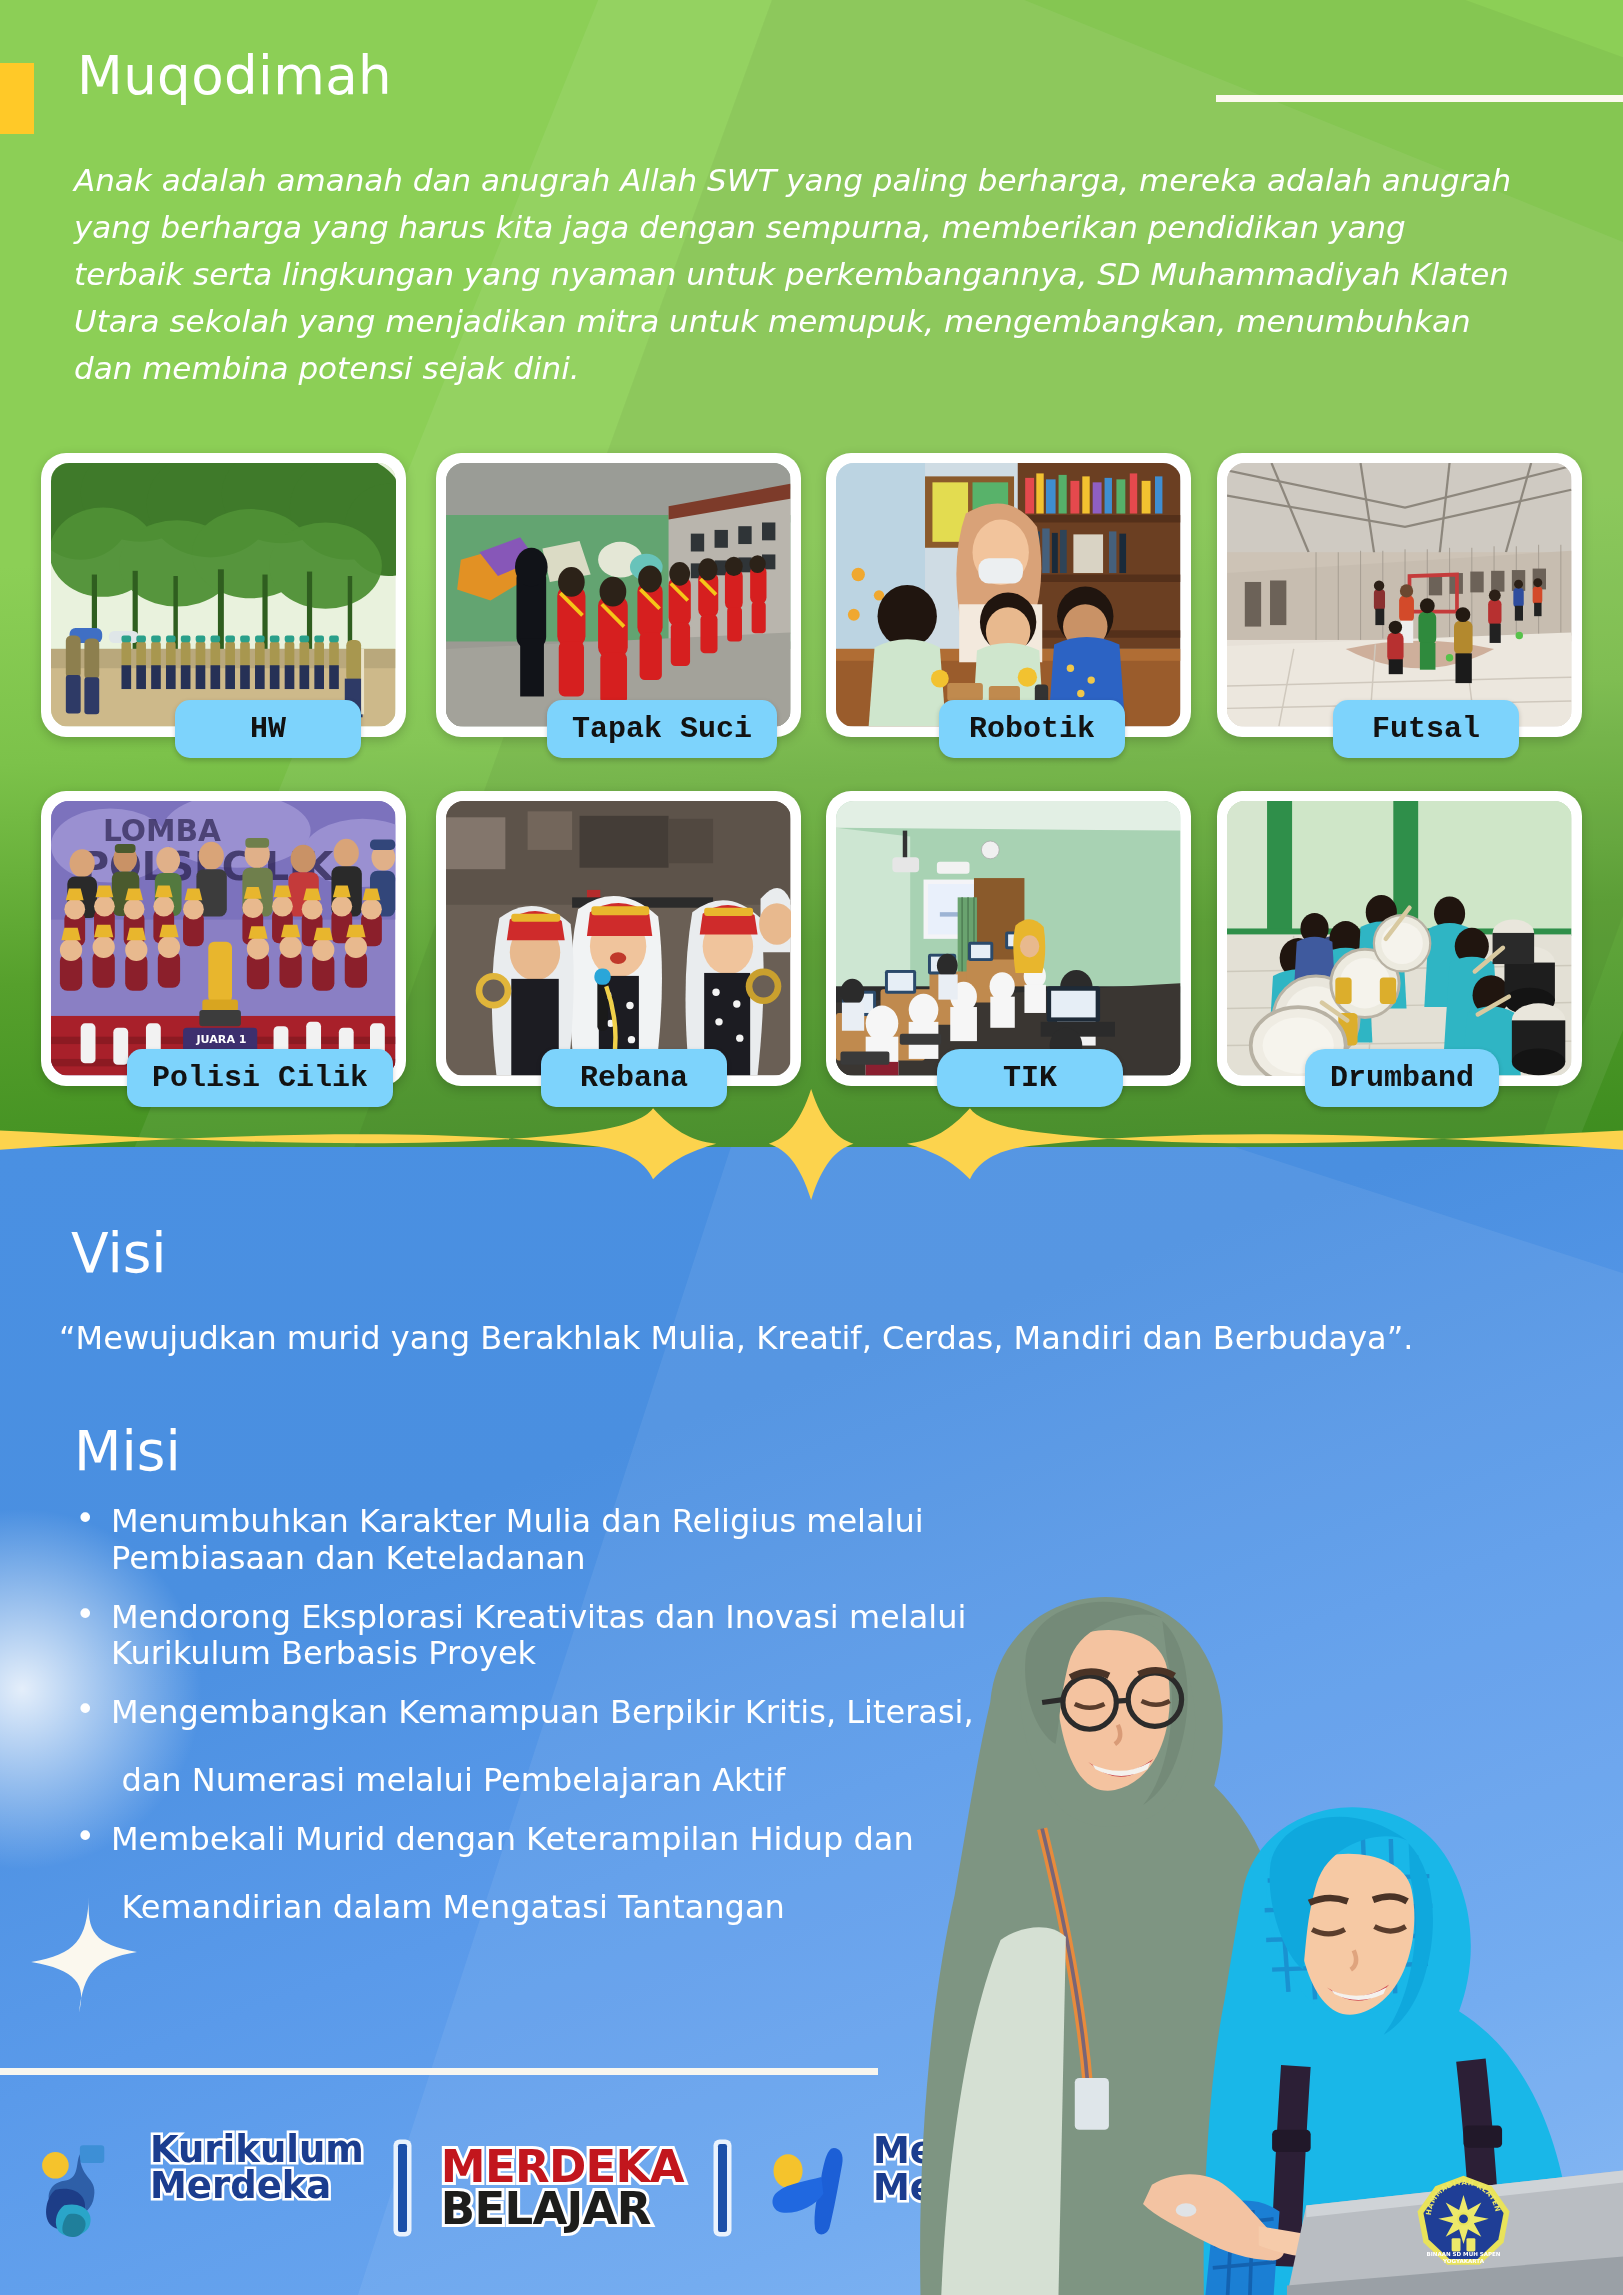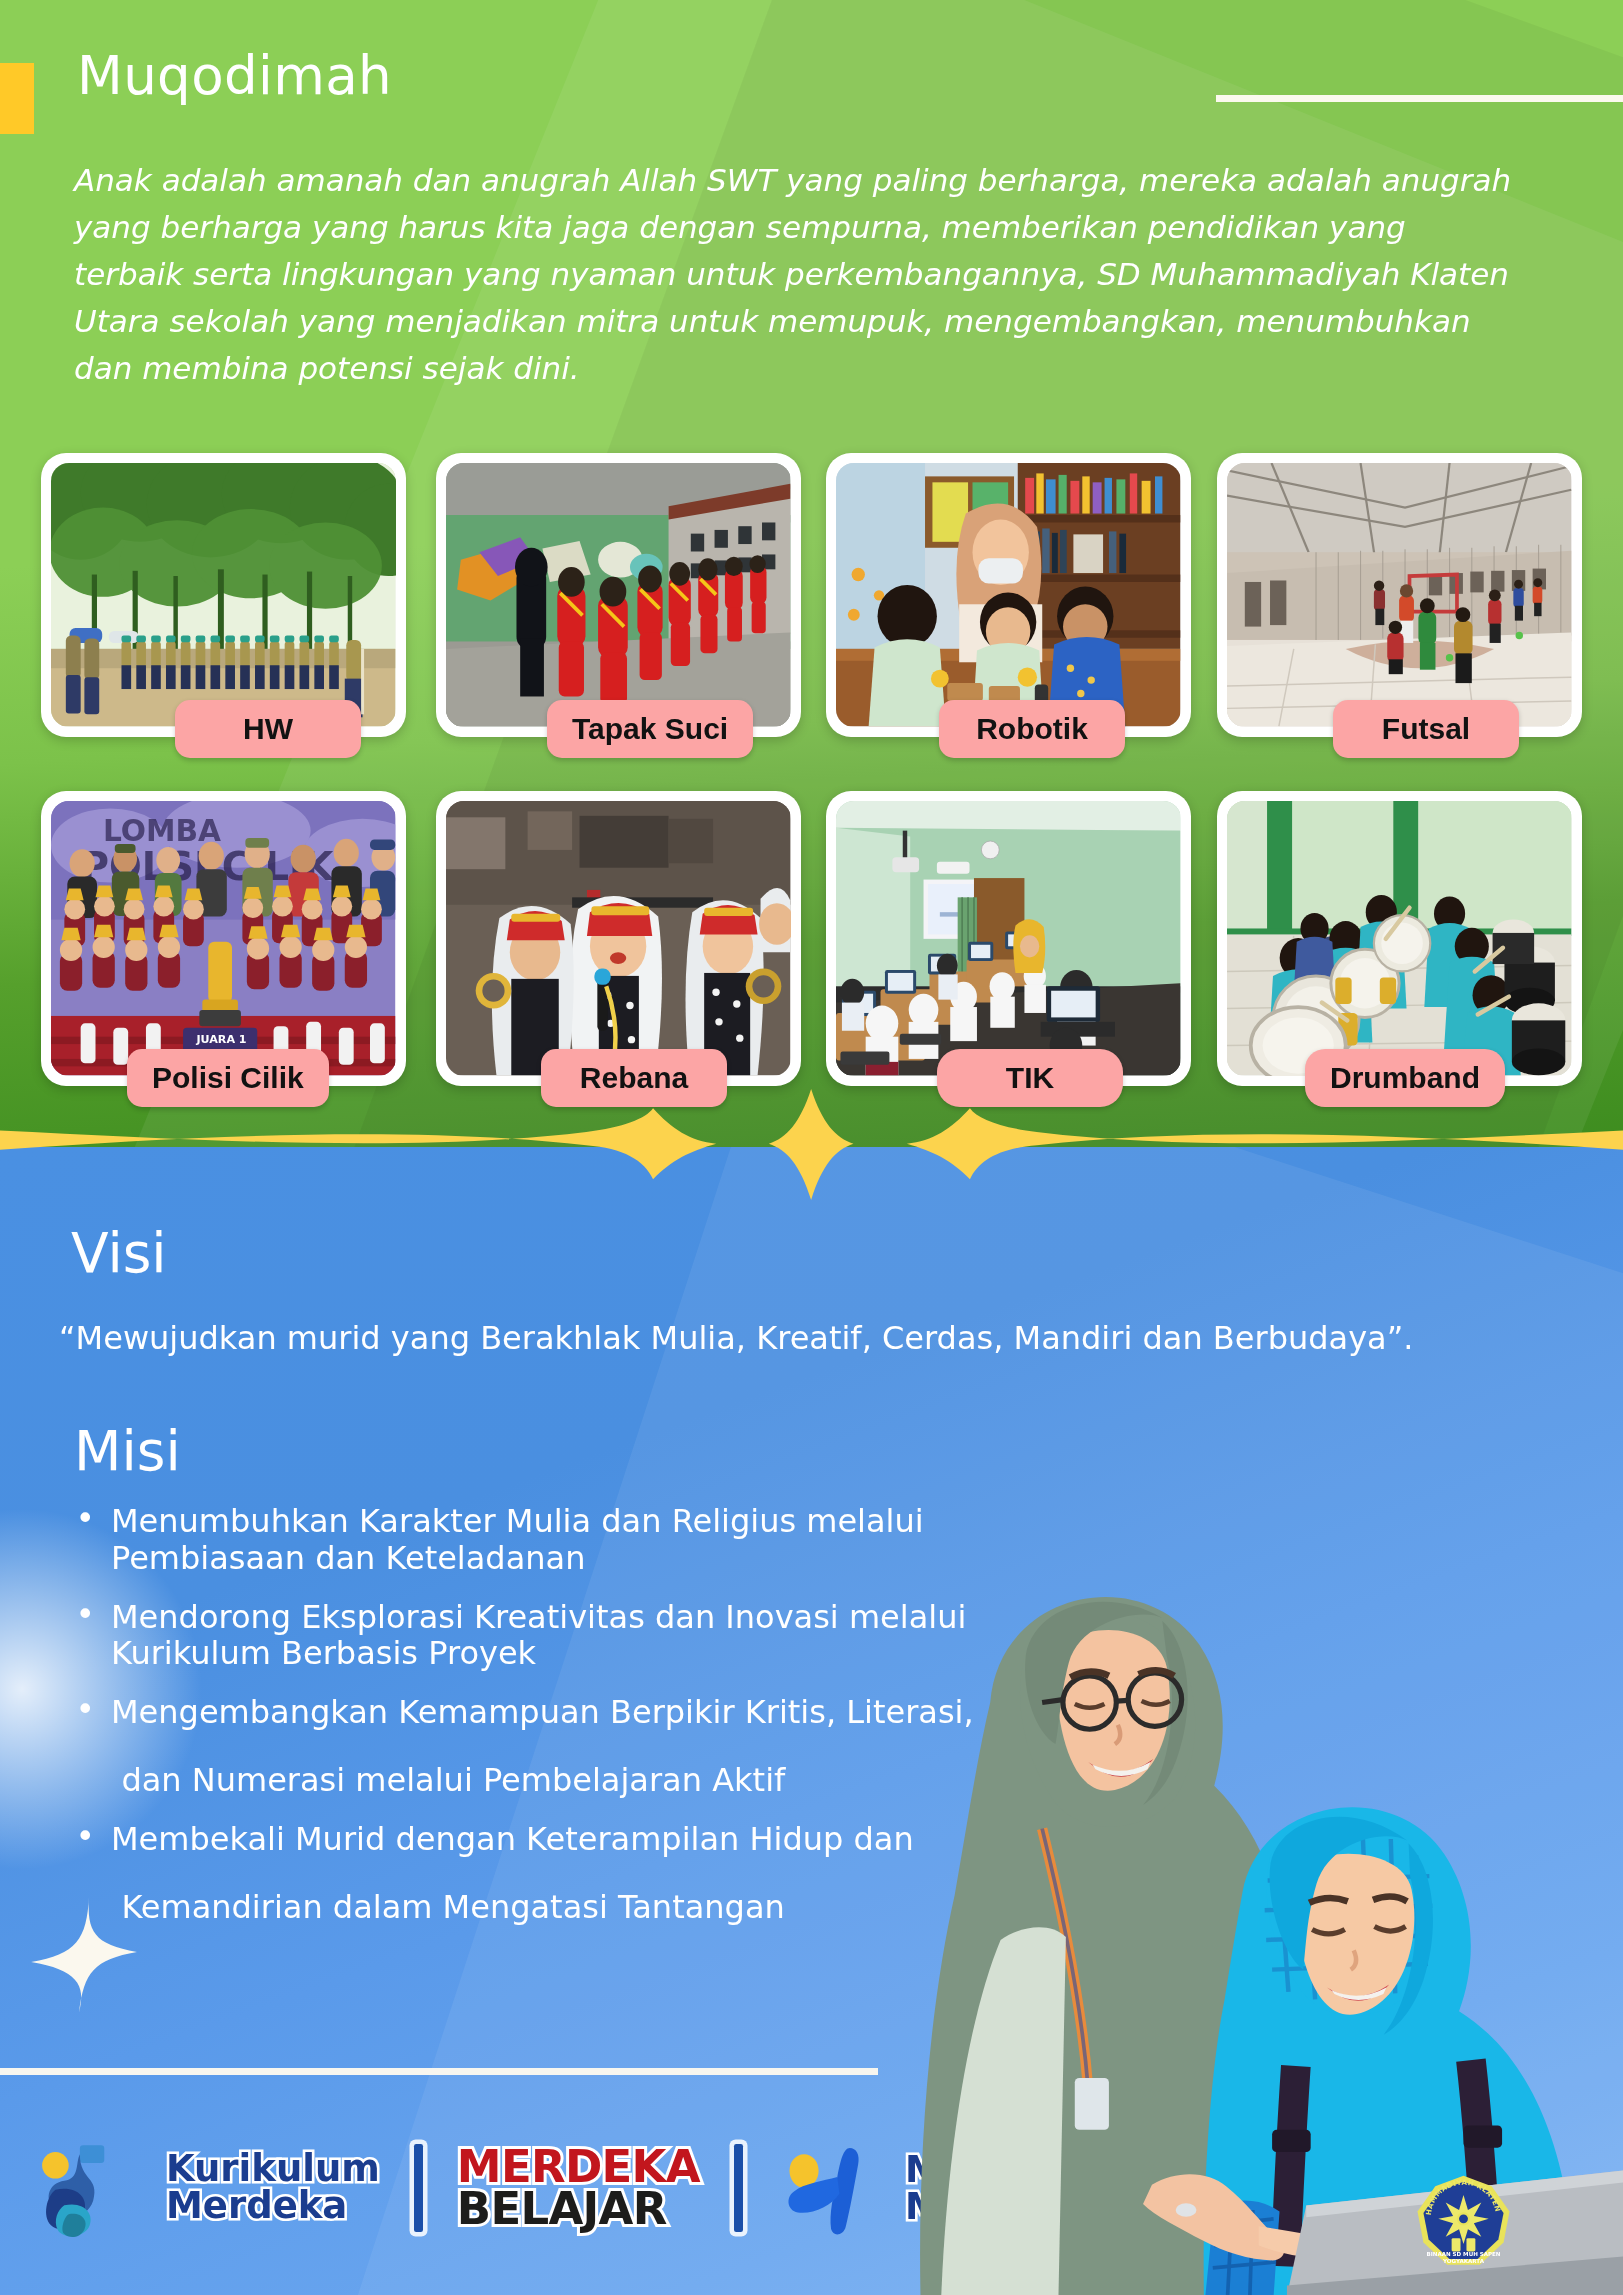--- a/index.html
+++ b/index.html
@@ -55,25 +55,25 @@
     position:absolute; width:365px; height:284px;
     background:#ffffff; border-radius:25px; padding:10.4px;
     box-shadow:0 3.7px 10.4px rgba(0,0,0,0.18);
   }
   .card.row2{ height:295px; }
   .card-photo{
     width:100%; height:100%; border-radius:18px; overflow:hidden; position:relative;
   }
   .card-badge{
     position:absolute; bottom:-21px; height:58px; min-width:186px;
-    background:#fca5a5; border-radius:15px;
+    background:#7dd3fc; border-radius:15px;
     display:flex; align-items:center; justify-content:center;
     font-size:30px; font-weight:bold; color:#121212; padding:18px 25px;
     box-shadow:0 2.2px 5.2px rgba(0,0,0,0.18); white-space:nowrap;
-    font-family:Liberation Sans, sans-serif;
+    font-family:Liberation Mono, monospace;
   }
 
   
   .divider{
     position:absolute; left:0; top:1089px; width:1623px; height:111px;
     z-index:6; pointer-events:none;
   }
 
   
   .blue-section{
@@ -115,21 +115,21 @@
   .sparkle-bl{ position:absolute; left:16.3px; top:742px; width:126px; height:126px; }
 
   .footer-rule{
     position:absolute; left:0px; top:921px; width:878px; height:7.4px;
     background:#f7f6ef;
   }
   .logo-row{
     position:absolute; left:31px; top:985px;
     display:flex; align-items:center; gap:25px;
   }
-  .logo-unit{ display:flex; align-items:center; gap:24px; }
+  .logo-unit{ display:flex; gap:8px; }
   .logo-text{ line-height:0.98; }
   .kur-l1,.kur-l2{
     font-size:37px; font-weight:bold; color:#1b3d8f;
     -webkit-text-stroke:5.2px #fff; paint-order:stroke fill;
     font-family:"DejaVu Sans", sans-serif;
   }
   .sep-bar{ width:9px; height:88px; background:#1b4fa8; border-radius:2.2px;
             box-shadow:0 0 0 4.5px rgba(255,255,255,0.85); margin:0 9px;}
   .mb-l1{ font-size:45px; font-weight:bold; color:#c2161d; letter-spacing:-0.7px;
           -webkit-text-stroke:6px #fff; paint-order:stroke fill; line-height:0.92;

